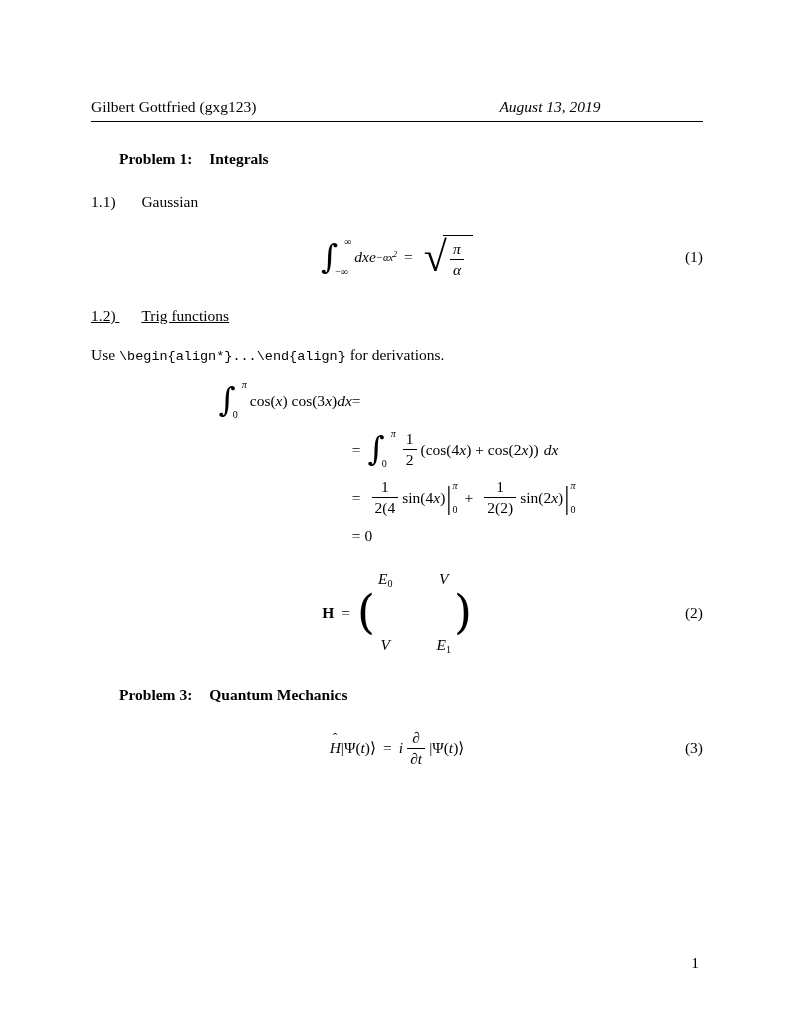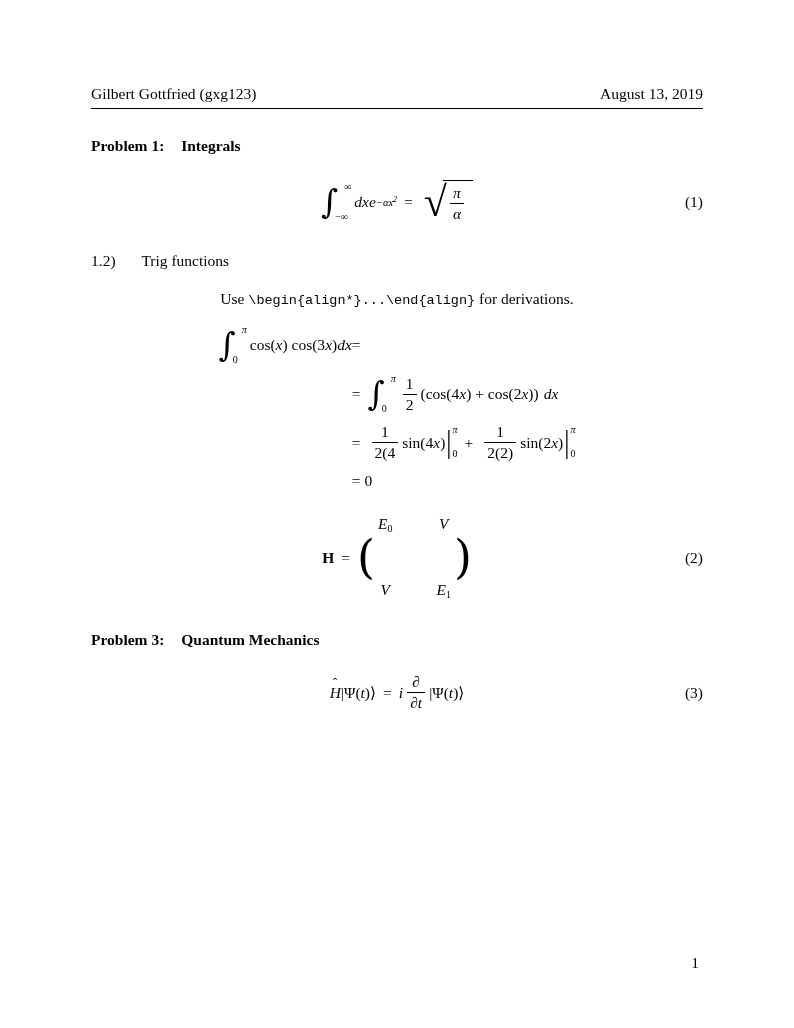--- a/index.html
+++ b/index.html
@@ -15,32 +15,32 @@
     line-height:1.25;
     overflow:hidden;
   }
   .content { padding:80px 91px 0 91px; }
 
   
   .hdr-course { text-align:right; }
   .hdr-row {
     display:flex; align-items:baseline;
     border-bottom:1.5px solid #000;
-    padding-bottom:5px; margin-top:4px;
+    padding-bottom:5px; margin-top:17px;
   }
   .hdr-author { flex:1; text-align:left; }
   .hdr-title  { flex:1; text-align:center; font-weight:bold; }
-  .hdr-date   { flex:1; text-align:right; }
+  .hdr-date   { flex:1; text-align:center;font-style:italic; }
 
   
-  .prob-heading { font-weight:bold; margin-top:27px; }
+  .prob-heading { font-weight:bold; margin-top:27px;margin-left:28px; }
   .prob-heading .prob-title { margin-left:13px; }
   .subsec { margin-top:23px; }
   .subsec .subsec-title { margin-left:22px; }
-  .note { margin-top:19px;text-align:center; }
+  .note { margin-top:19px; }
   .mono {
     font-family:"Liberation Mono","DejaVu Sans Mono",monospace;
     font-size:13.5px;
   }
 
   
   .it { font-style:italic; }
   .bf { font-weight:bold; }
   .sub { font-size:10px; vertical-align:-3px; font-style:normal; }
   .sup-exp { font-size:10.5px; vertical-align:7px; }
@@ -119,40 +119,44 @@
   }
   .dcell-l { display:flex; justify-content:flex-end; align-items:center; }
   .dcell-r { display:flex; justify-content:flex-start; align-items:center; }
   .dcell-r .deq { margin-right:7px; }
 
   .sec-gap-p2 { margin-top:31px; }
   .sec-gap-p3 { margin-top:29px; }
   .eq1-row { margin-top:24px; }
   .eq2-row { margin-top:24px; }
   .eq3-row { margin-top:24px; }
-  .subsec2 { margin-top:27px; }
+  .subsec2 { margin-top:27px;text-decoration:underline; }
 
   .page-number { position:absolute; right:95px; bottom:56px; }
 </style>
 </head>
 <body>
 
 <div class="page">
   <div class="content">
 
     <div class="hdr-row">
       <span class="hdr-author">Gilbert Gottfried (gxg123)</span>
       <span class="hdr-date">August 13, 2019</span>
     </div>
 
     <div class="prob-heading">
       <span>Problem 1:</span>
       <span class="prob-title">Integrals</span>
     </div>
 
+    <div class="subsec">
+      <span>1.1)</span>
+      <span class="subsec-title">Gaussian</span>
+    </div>
 
     <div class="eqrow eq1-row">
       <span class="mathrow">
         <span class="integral">
             <span class="int-sign">∫</span>
             <span class="int-lims">
               <span class="lim-top rm">∞</span>
               <span class="lim-bot rm">−∞</span>
             </span>
           </span>

